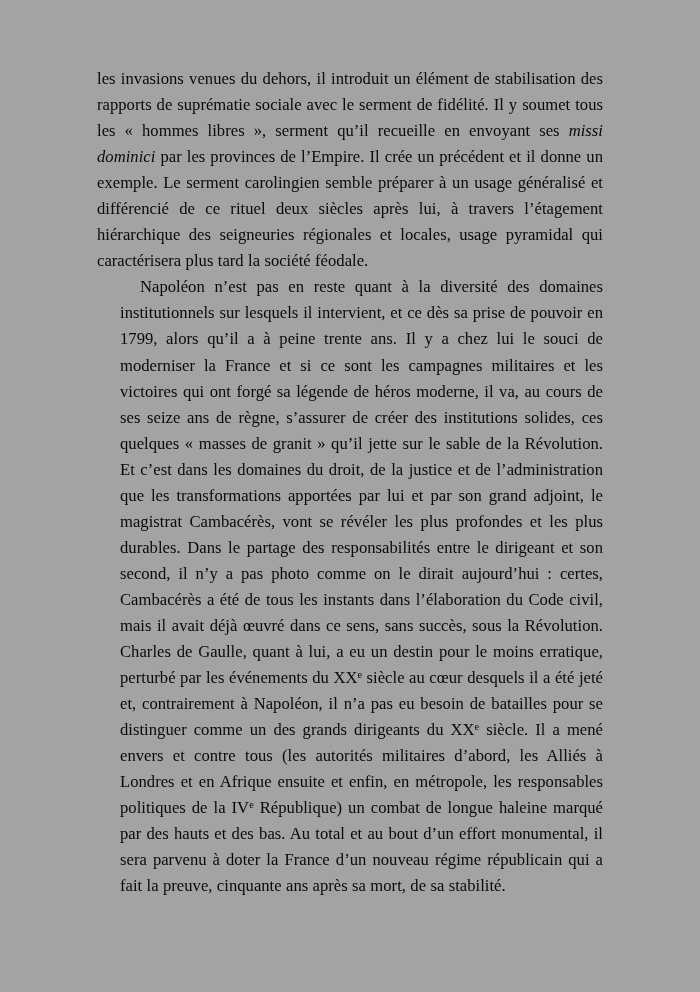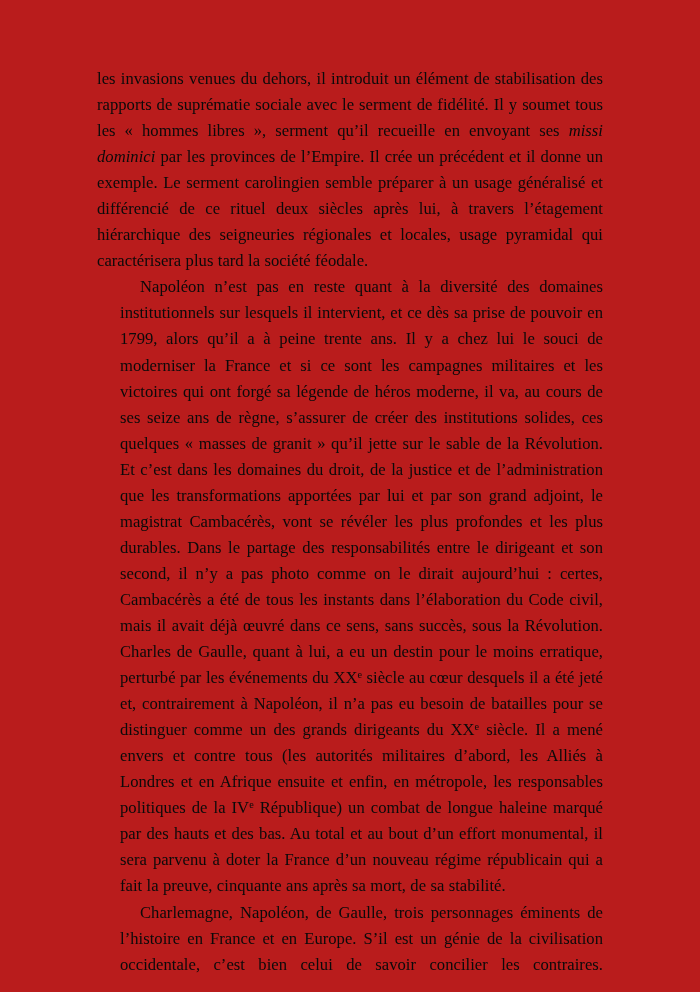--- a/index.html
+++ b/index.html
@@ -16,21 +16,21 @@
     font-family: "Liberation Serif", "DejaVu Serif", serif;
     color: #0a0a0a;
     -webkit-font-smoothing: antialiased;
   }
   .page {
     position: absolute;
     left: 0;
     top: 0;
     width: 700px;
     height: 992px;
-    background: #b91c1c;
+    background: #a3a3a3;
   }
   .text-column {
     position: absolute;
     left: 97px;
     top: 66px;
     width: 506px;
   }
   .para {
     margin: 0;
     text-align: justify;
@@ -60,15 +60,14 @@
   }
 </style>
 </head>
 <body>
 
 <div class="page">
   <div class="text-column" id="text-column">
 
   <p class="para">les invasions venues du dehors, il introduit un élément de stabilisation des rapports de suprématie sociale avec le serment de fidélité. Il y soumet tous les « hommes libres », serment qu’il recueille en envoyant ses <span class="it">missi dominici</span> par les provinces de l’Empire. Il crée un précédent et il donne un exemple. Le serment carolingien semble préparer à un usage généralisé et différencié de ce rituel deux siècles après lui, à travers l’étagement hiérarchique des seigneuries régionales et locales, usage pyramidal qui caractérisera plus tard la société féodale.</p>
       <p class="para indented">Napoléon n’est pas en reste quant à la diversité des domaines institutionnels sur lesquels il intervient, et ce dès sa prise de pouvoir en 1799, alors qu’il a à peine trente ans. Il y a chez lui le souci de moderniser la France et si ce sont les campagnes militaires et les victoires qui ont forgé sa légende de héros moderne, il va, au cours de ses seize ans de règne, s’assurer de créer des institutions solides, ces quelques « masses de granit » qu’il jette sur le sable de la Révolution. Et c’est dans les domaines du droit, de la justice et de l’administration que les transformations apportées par lui et par son grand adjoint, le magistrat Cambacérès, vont se révéler les plus profondes et les plus durables. Dans le partage des responsabilités entre le dirigeant et son second, il n’y a pas photo comme on le dirait aujourd’hui : certes, Cambacérès a été de tous les instants dans l’élaboration du Code civil, mais il avait déjà œuvré dans ce sens, sans succès, sous la Révolution. Charles de Gaulle, quant à lui, a eu un destin pour le moins erratique, perturbé par les événements du XX<sup>e</sup> siècle au cœur desquels il a été jeté et, contrairement à Napoléon, il n’a pas eu besoin de batailles pour se distinguer comme un des grands dirigeants du XX<sup>e</sup> siècle. Il a mené envers et contre tous (les autorités militaires d’abord, les Alliés à Londres et en Afrique ensuite et enfin, en métropole, les responsables politiques de la IV<sup>e</sup> République) un combat de longue haleine marqué par des hauts et des bas. Au total et au bout d’un effort monumental, il sera parvenu à doter la France d’un nouveau régime républicain qui a fait la preuve, cinquante ans après sa mort, de sa stabilité.</p>
-      <p class="para indented justify-last">Charlemagne, Napoléon, de Gaulle, trois personnages éminents de l’histoire en France et en Europe. S’il est un génie de la civilisation occidentale, c’est bien celui de savoir concilier les contraires.</p>
     </div>
 </div>
 
 </body></html>

